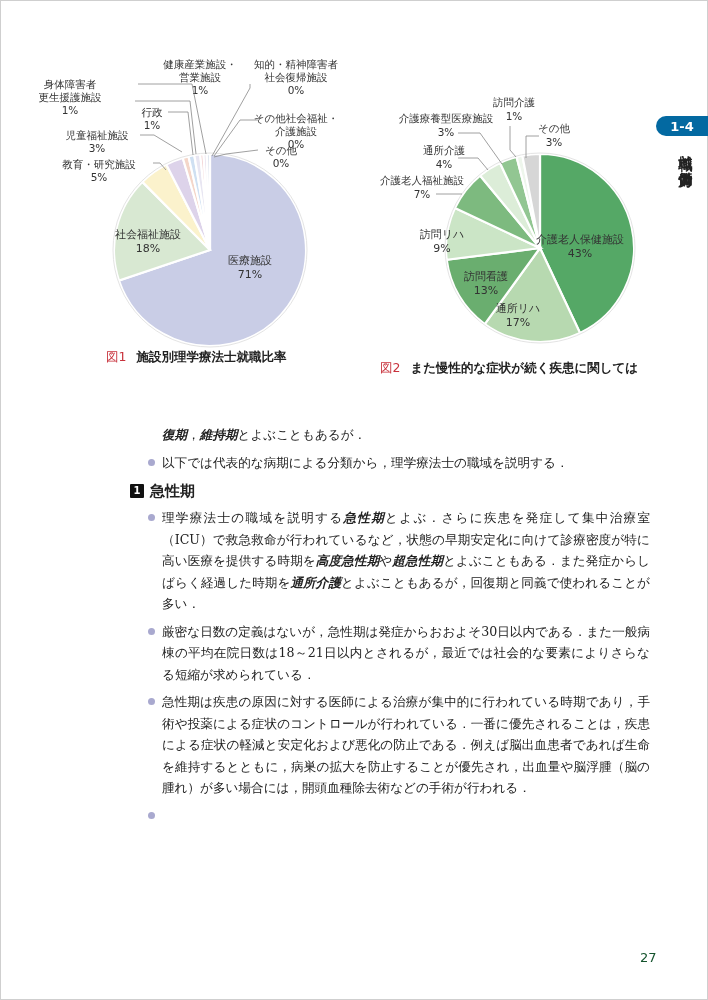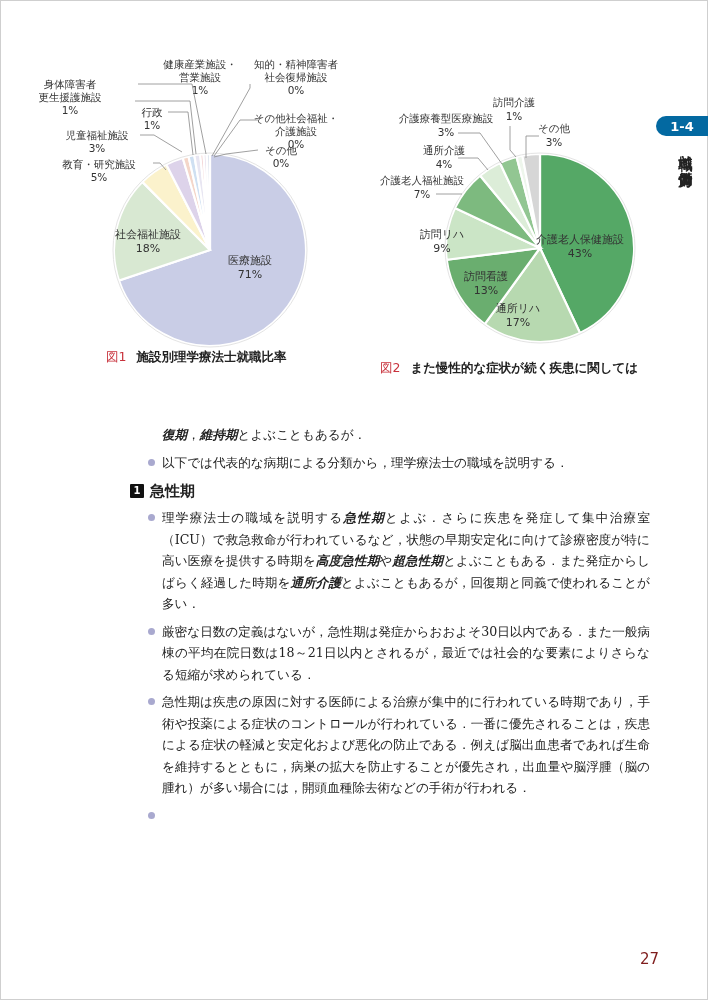--- a/index.html
+++ b/index.html
@@ -16,21 +16,21 @@
               font-size:13px; line-height:22px; text-align:center; }
   .side-text { position:absolute; left:672px; top:145px; width:22px; font-family:"DejaVu Sans", sans-serif;
                font-weight:bold; font-size:14px; line-height:16px; color:#222; writing-mode:vertical-rl; }
   .body { position:absolute; left:146px; top:424px; width:504px; font-size:12.6px; line-height:21.5px; }
   .para { position:relative; padding-left:16px; margin:0 0 6px 0; text-align:justify; }
   .para.cont { padding-left:16px; }
   .bullet { position:absolute; left:2px; top:7px; width:7px; height:7px; border-radius:50%; background:#a9a9cf; }
   b { font-family:"DejaVu Sans", sans-serif; font-weight:bold;font-style:italic; }
   .heading { position:relative; margin:4px 0 4px -16px; font-family:"DejaVu Sans", sans-serif; font-size:15px; font-weight:bold; height:24px; line-height:24px; }
   .heading .box { display:inline-block; width:14px; height:14px; background:#111; color:#fff; font-size:10px; line-height:14px; text-align:center; vertical-align:2px; margin-right:6px; border-radius:1px; }
-  .page-num { position:absolute; left:640px; top:950px; font-family:"DejaVu Sans", sans-serif; font-size:15px; color:#7f1d1d; }
+  .page-num { position:absolute; left:640px; top:950px; font-family:"DejaVu Sans", sans-serif; font-size:13px; color:#14532d; }
 </style>
 </head>
 <body>
 
 <div class="frame"></div>
 
 <svg id="pie1" style="position:absolute;left:0;top:40px;" width="354" height="320">
     <path d="M210,210 L210,114 A96,96 0 1 1 118.98698251830461,240.53900209366066 Z" fill="#c9cde6" stroke="#ffffff" stroke-width="2.2"></path>
     <path d="M210,210 L118.98698251830461,240.53900209366066 A96,96 0 0 1 142.3541801708364,141.88213846838454 Z" fill="#d8e8d2" stroke="#ffffff" stroke-width="2.2"></path>
     <path d="M210,210 L142.3541801708364,141.88213846838454 A96,96 0 0 1 166.27818081993271,124.53420258614852 Z" fill="#fbf2cc" stroke="#ffffff" stroke-width="2.2"></path>

